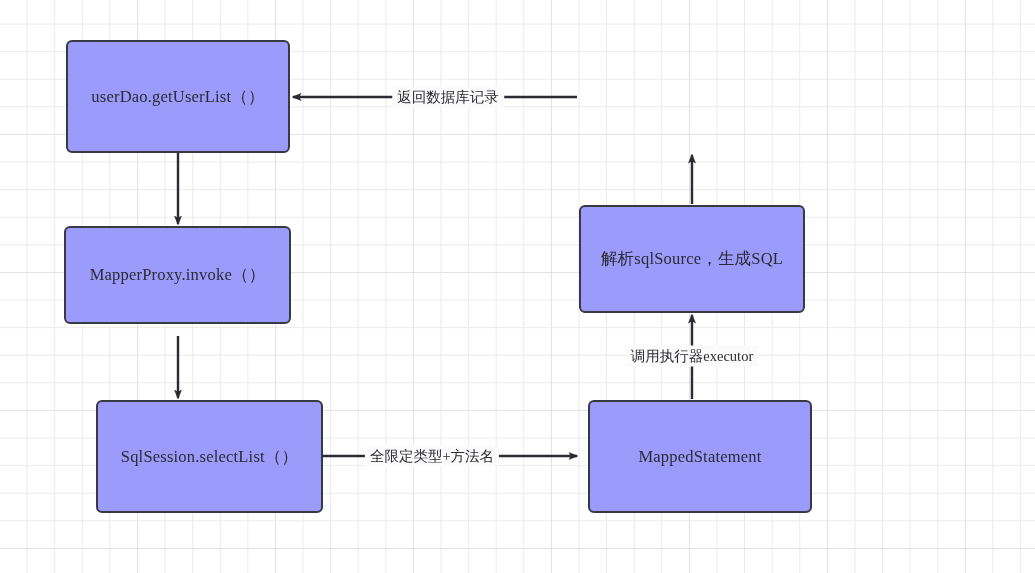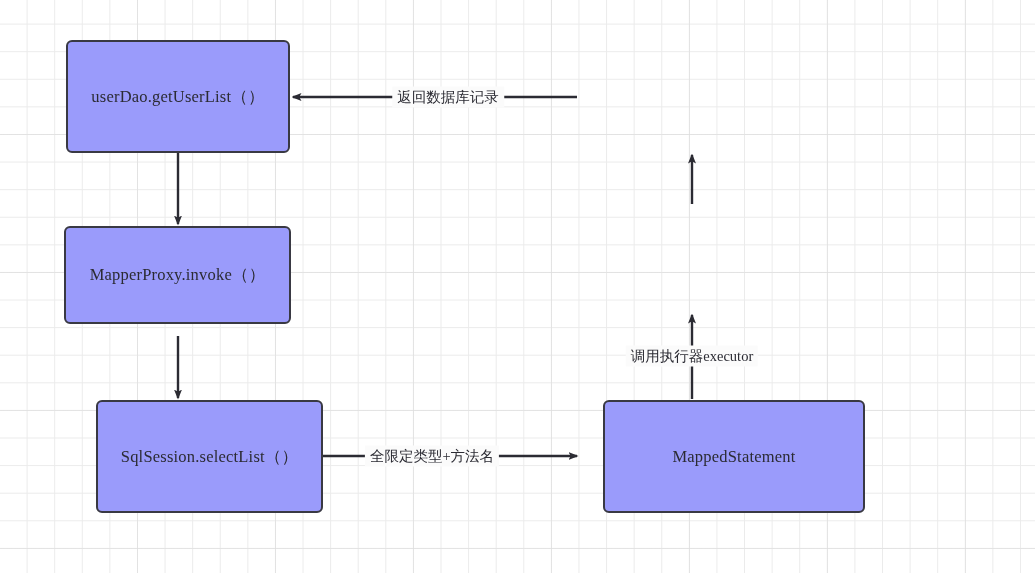--- a/index.html
+++ b/index.html
@@ -107,22 +107,25 @@
 
   <div class="node" style="left:64px; top:226px; width:227px; height:98px;">
     <span class="label">MapperProxy.invoke（）</span>
   </div>
 
   <div class="node" style="left:64px; top:400px; width:227px; height:113px;margin-left:32px;">
     <span class="label">SqlSession.selectList（）</span>
   </div>
 
 
+  <div class="node" style="left:579px; top:205px; width:226px; height:108px;">
+    <span class="label">解析sqlSource，生成SQL</span>
+  </div>
 
-  <div class="node" style="left:603px; top:400px; width:262px; height:113px;">
+  <div class="node" style="left:588px; top:400px; width:224px; height:113px;">
     <span class="label">MappedStatement</span>
   </div>
 
   <div class="edge-label" style="left:448px; top:97px;">返回数据库记录</div>
 
   <div class="edge-label" style="left:692px; top:356px;">调用执行器executor</div>
 
   <div class="edge-label" style="left:432px; top:456px;">全限定类型+方法名</div>
 
 </div>

